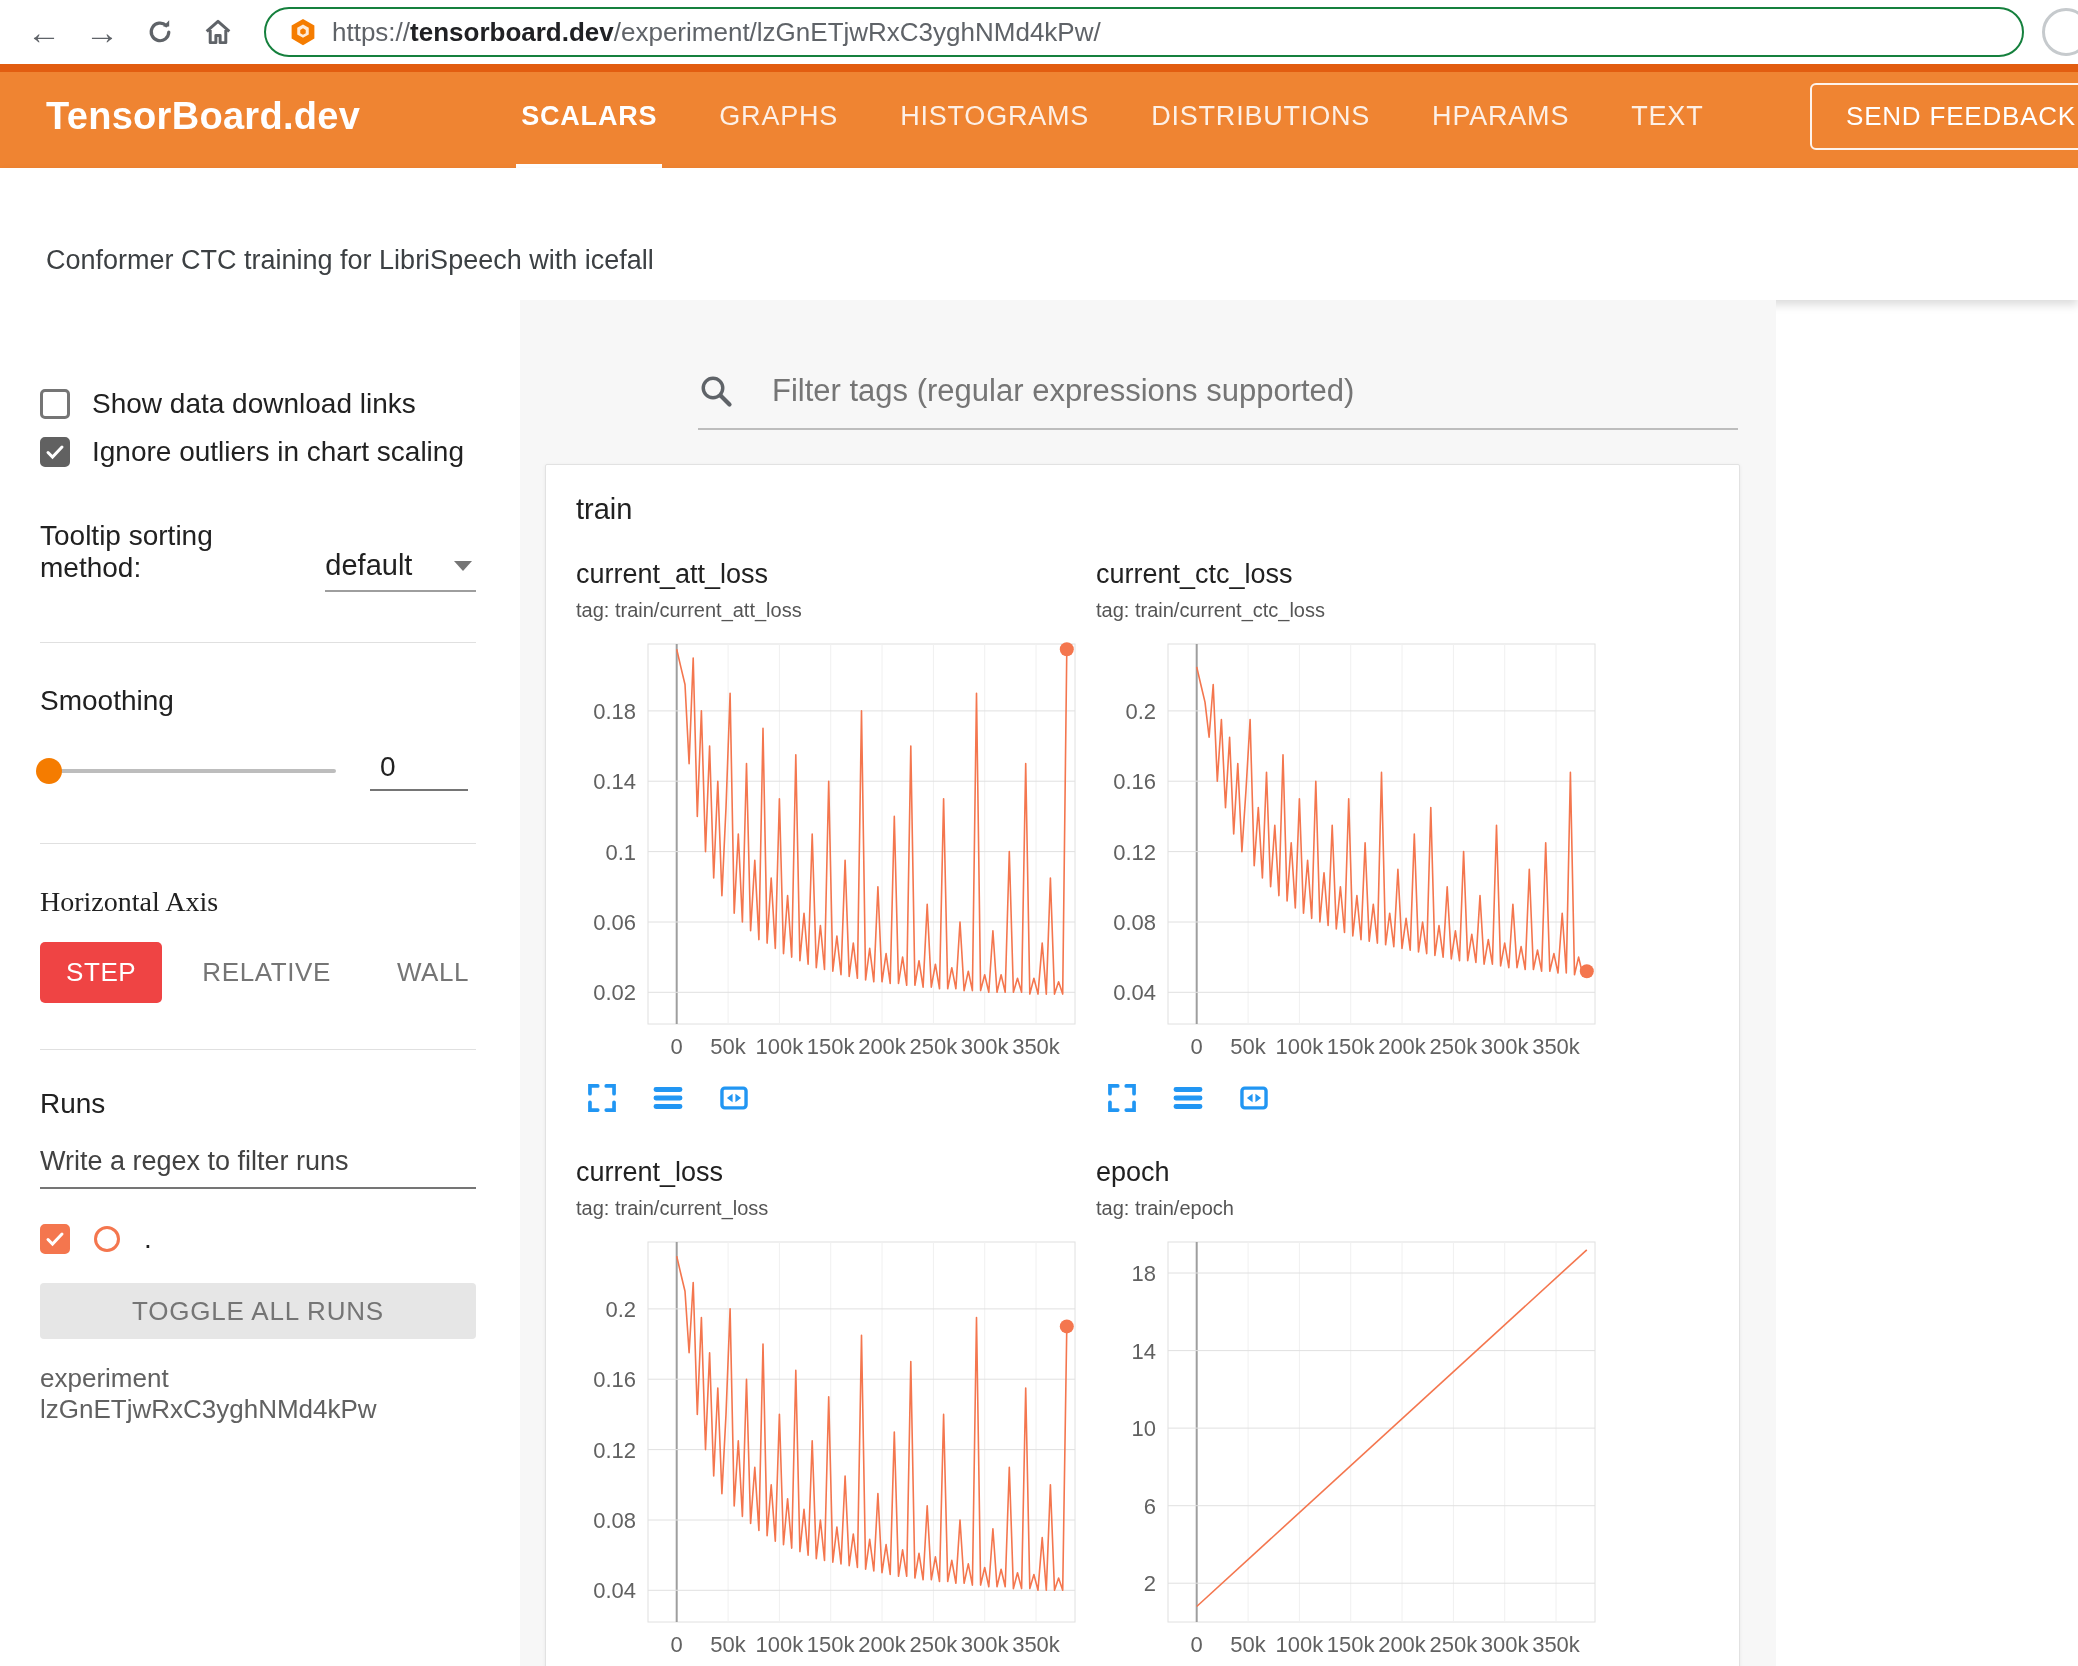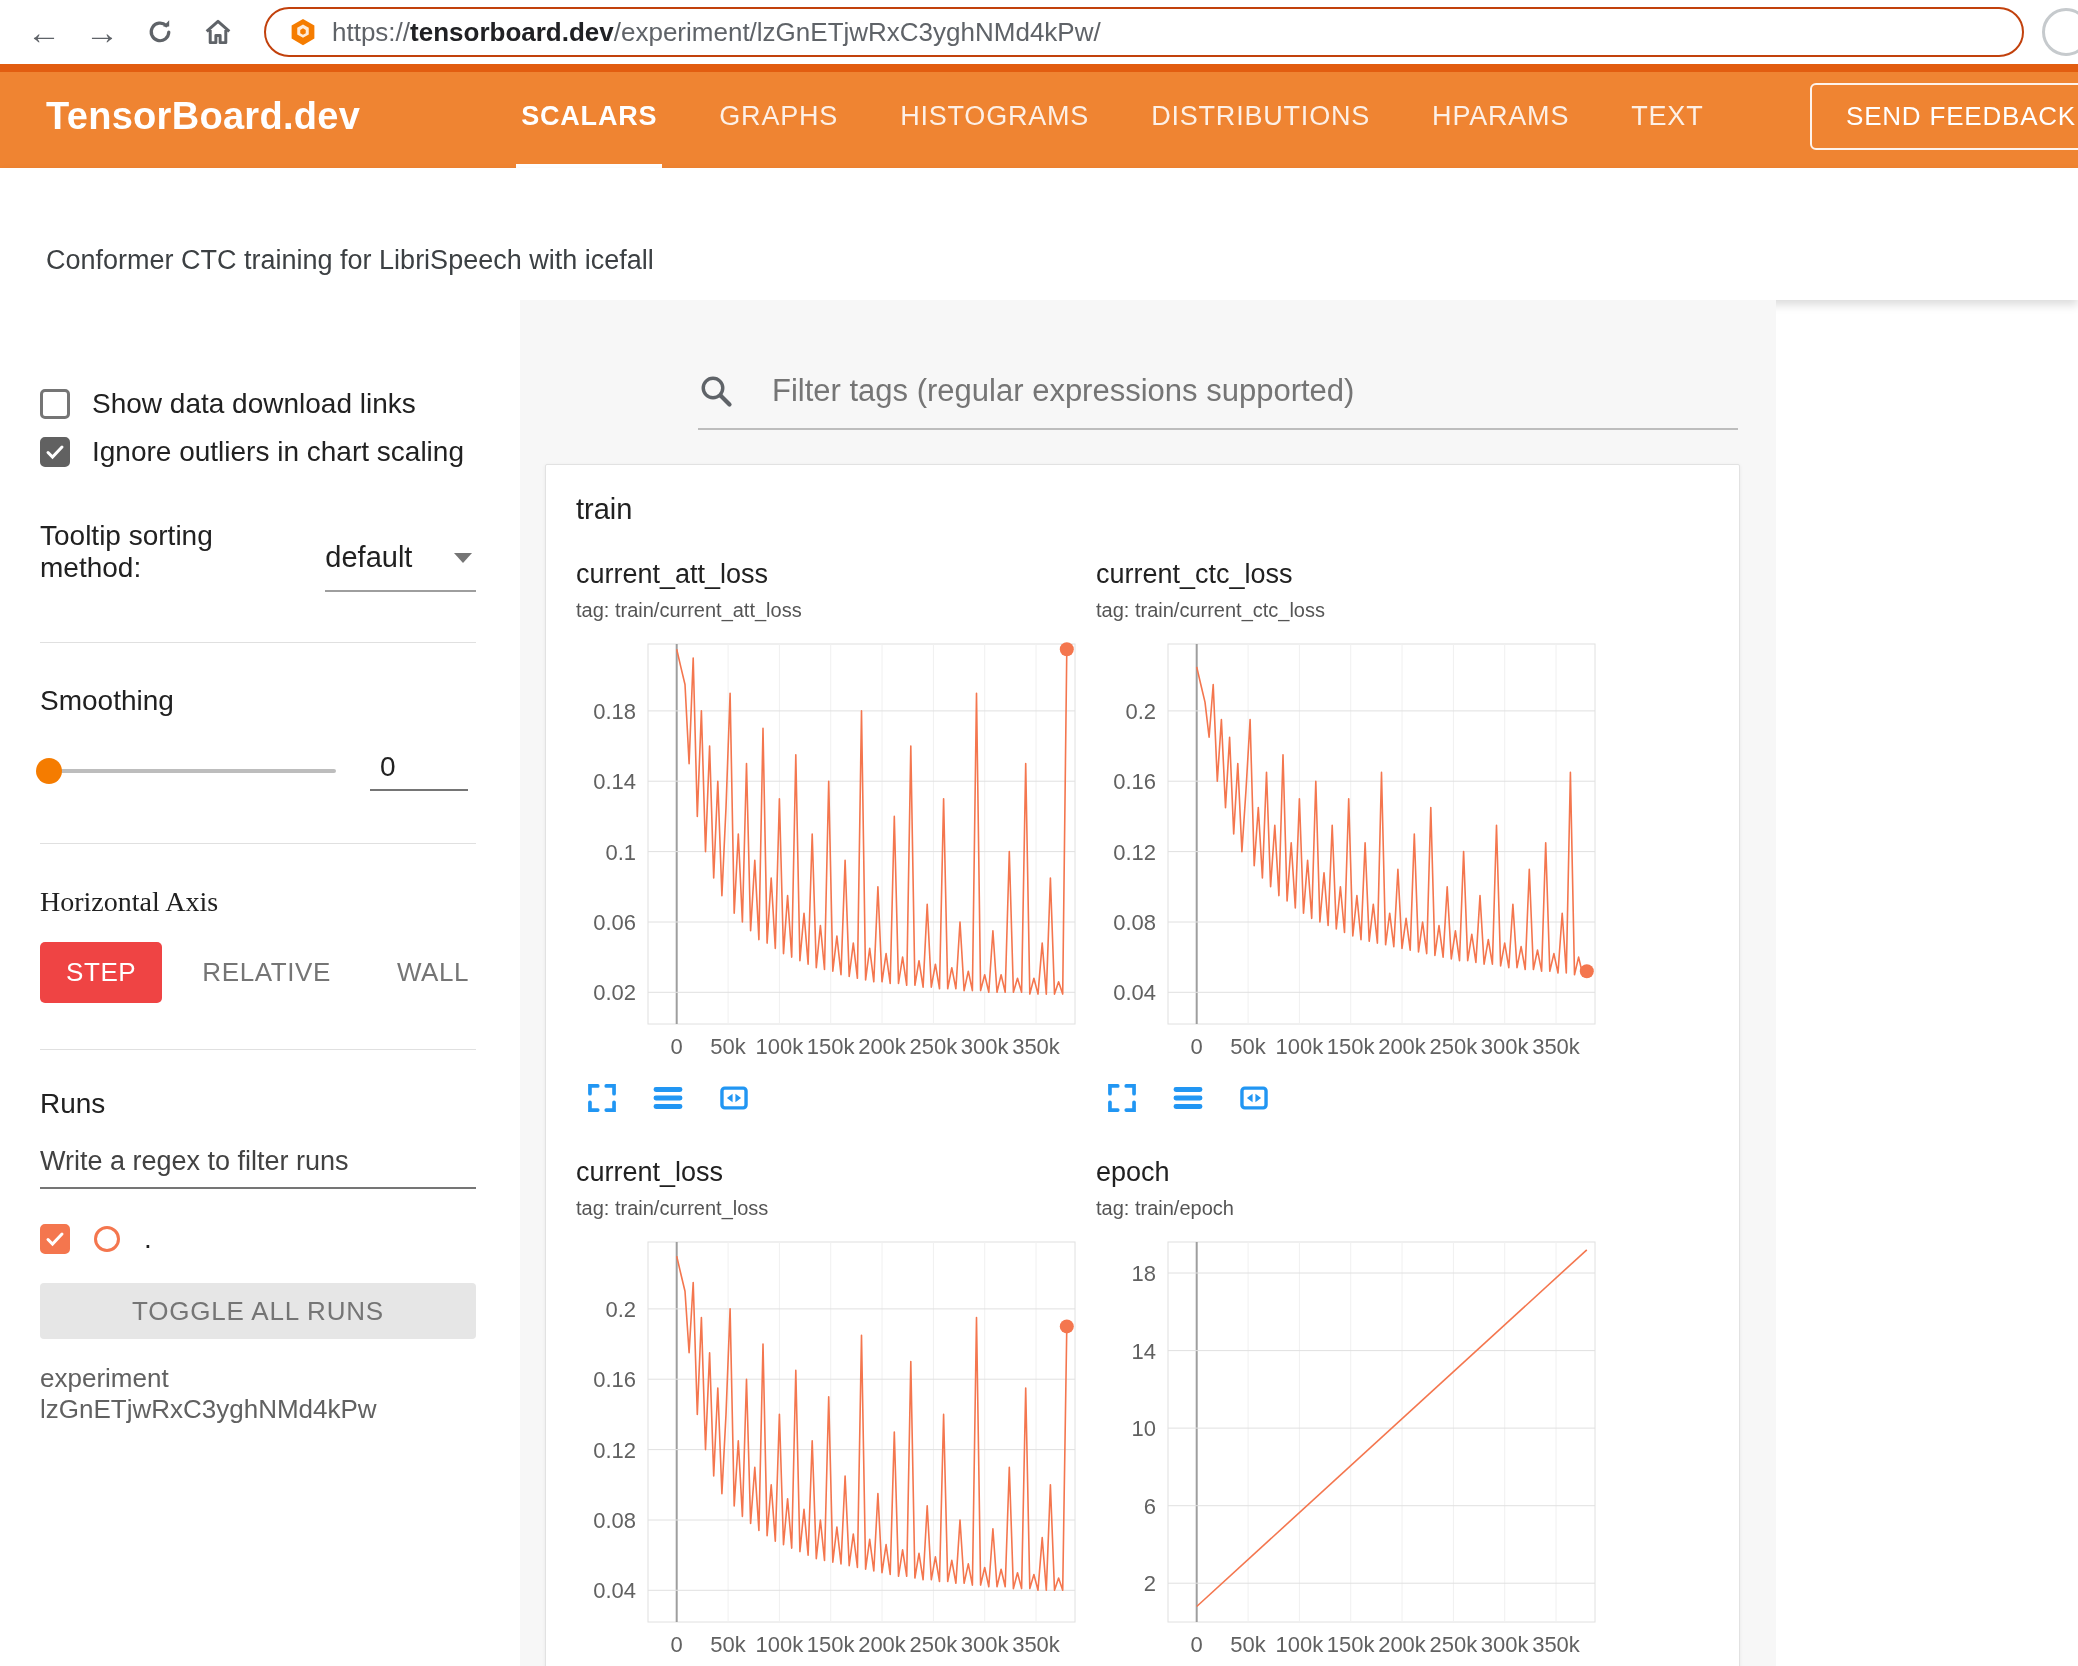--- a/index.html
+++ b/index.html
@@ -4,21 +4,21 @@
 <style>
   html,body{margin:0;padding:0;background:#fff;}
   .screen{position:relative;width:2078px;height:1666px;overflow:hidden;
     font-family:"Liberation Sans",sans-serif;background:#fff;color:#212121;}
 
   
   .chrome{position:absolute;top:0;left:0;width:2078px;height:64px;background:#fff;
     display:flex;align-items:center;padding:0 14px 0 18px;box-sizing:border-box;gap:6px;}
   .navbtn{width:52px;height:52px;flex:none;display:flex;align-items:center;justify-content:center;
     font-size:34px;color:#5f6368;border-radius:50%;}
-  .url-pill{flex:1;height:46px;border:2px solid #c2410c;border-radius:26px;background:#fff;
+  .url-pill{flex:1;height:46px;border:2px solid #15803d;border-radius:26px;background:#fff;
     display:flex;align-items:center;gap:14px;padding:0 22px;margin-left:14px;overflow:hidden;white-space:nowrap;}
   .url-text{font-size:26px;color:#5f6368;}
   .url-text .domain{color:#202124;font-weight:700;}
   .avatar-ring{width:42px;height:42px;border:3px solid #c6cacd;border-radius:50%;flex:none;margin-right:-26px;margin-left:12px;}
 
   
   .tbheader{position:absolute;top:64px;left:0;width:2078px;height:104px;background:#ef8432;
     display:flex;align-items:center;padding-left:46px;box-sizing:border-box;}
   .tbheader .strip{position:absolute;top:0;left:0;right:0;height:8px;background:#e25d10;}
   .brand{font-size:38px;font-weight:700;color:#fff;letter-spacing:0.3px;flex:none;}
@@ -43,21 +43,21 @@
   .cb-row{display:flex;align-items:center;gap:22px;cursor:pointer;}
   .cb-row + .cb-row{margin-top:16px;}
   .cb{width:30px;height:30px;flex:none;border:3px solid #757575;border-radius:5px;box-sizing:border-box;background:#fff;}
   .cb svg{width:100%;height:100%;display:block;}
   .cb.checked{background:#616161;border-color:#616161;}
   .cb.run-checked{background:#f4764e;border-color:#f4764e;}
   .cb-label{font-size:28px;color:#212121;}
   .tooltip-row{margin-top:52px;display:flex;align-items:flex-end;gap:20px;}
   .tooltip-label{font-size:28px;color:#212121;padding-bottom:8px;}
   .dropdown{width:160px;border-bottom:2px solid #9e9e9e;display:flex;align-items:center;justify-content:space-between;
-    padding-bottom:16px;cursor:pointer;}
+    padding-bottom:8px;cursor:pointer;}
   .dropdown-value{font-size:29px;color:#212121;}
   .caret{width:0;height:0;border-left:9px solid transparent;border-right:9px solid transparent;border-top:10px solid #757575;margin-right:4px;}
   hr.sep{border:none;border-top:1px solid #e0e0e0;margin:0;}
   .sep.s1{margin-top:50px;} .sep.s2{margin-top:52px;} .sep.s3{margin-top:46px;}
   .section-label{font-size:28px;color:#212121;}
   .lbl-smoothing{margin-top:42px;} .lbl-haxis{margin-top:42px;font-family:Liberation Serif, serif;} .lbl-runs{margin-top:38px;}
   .slider-row{margin-top:34px;display:flex;align-items:center;gap:34px;}
   .slider-track{position:relative;width:296px;height:4px;background:#bdbdbd;border-radius:2px;cursor:pointer;}
   .slider-knob{position:absolute;left:-4px;top:-11px;width:26px;height:26px;border-radius:50%;background:#f57c00;}
   .slider-value{width:88px;border-bottom:2px solid #757575;font-size:28px;color:#212121;padding:0 0 6px 10px;}

